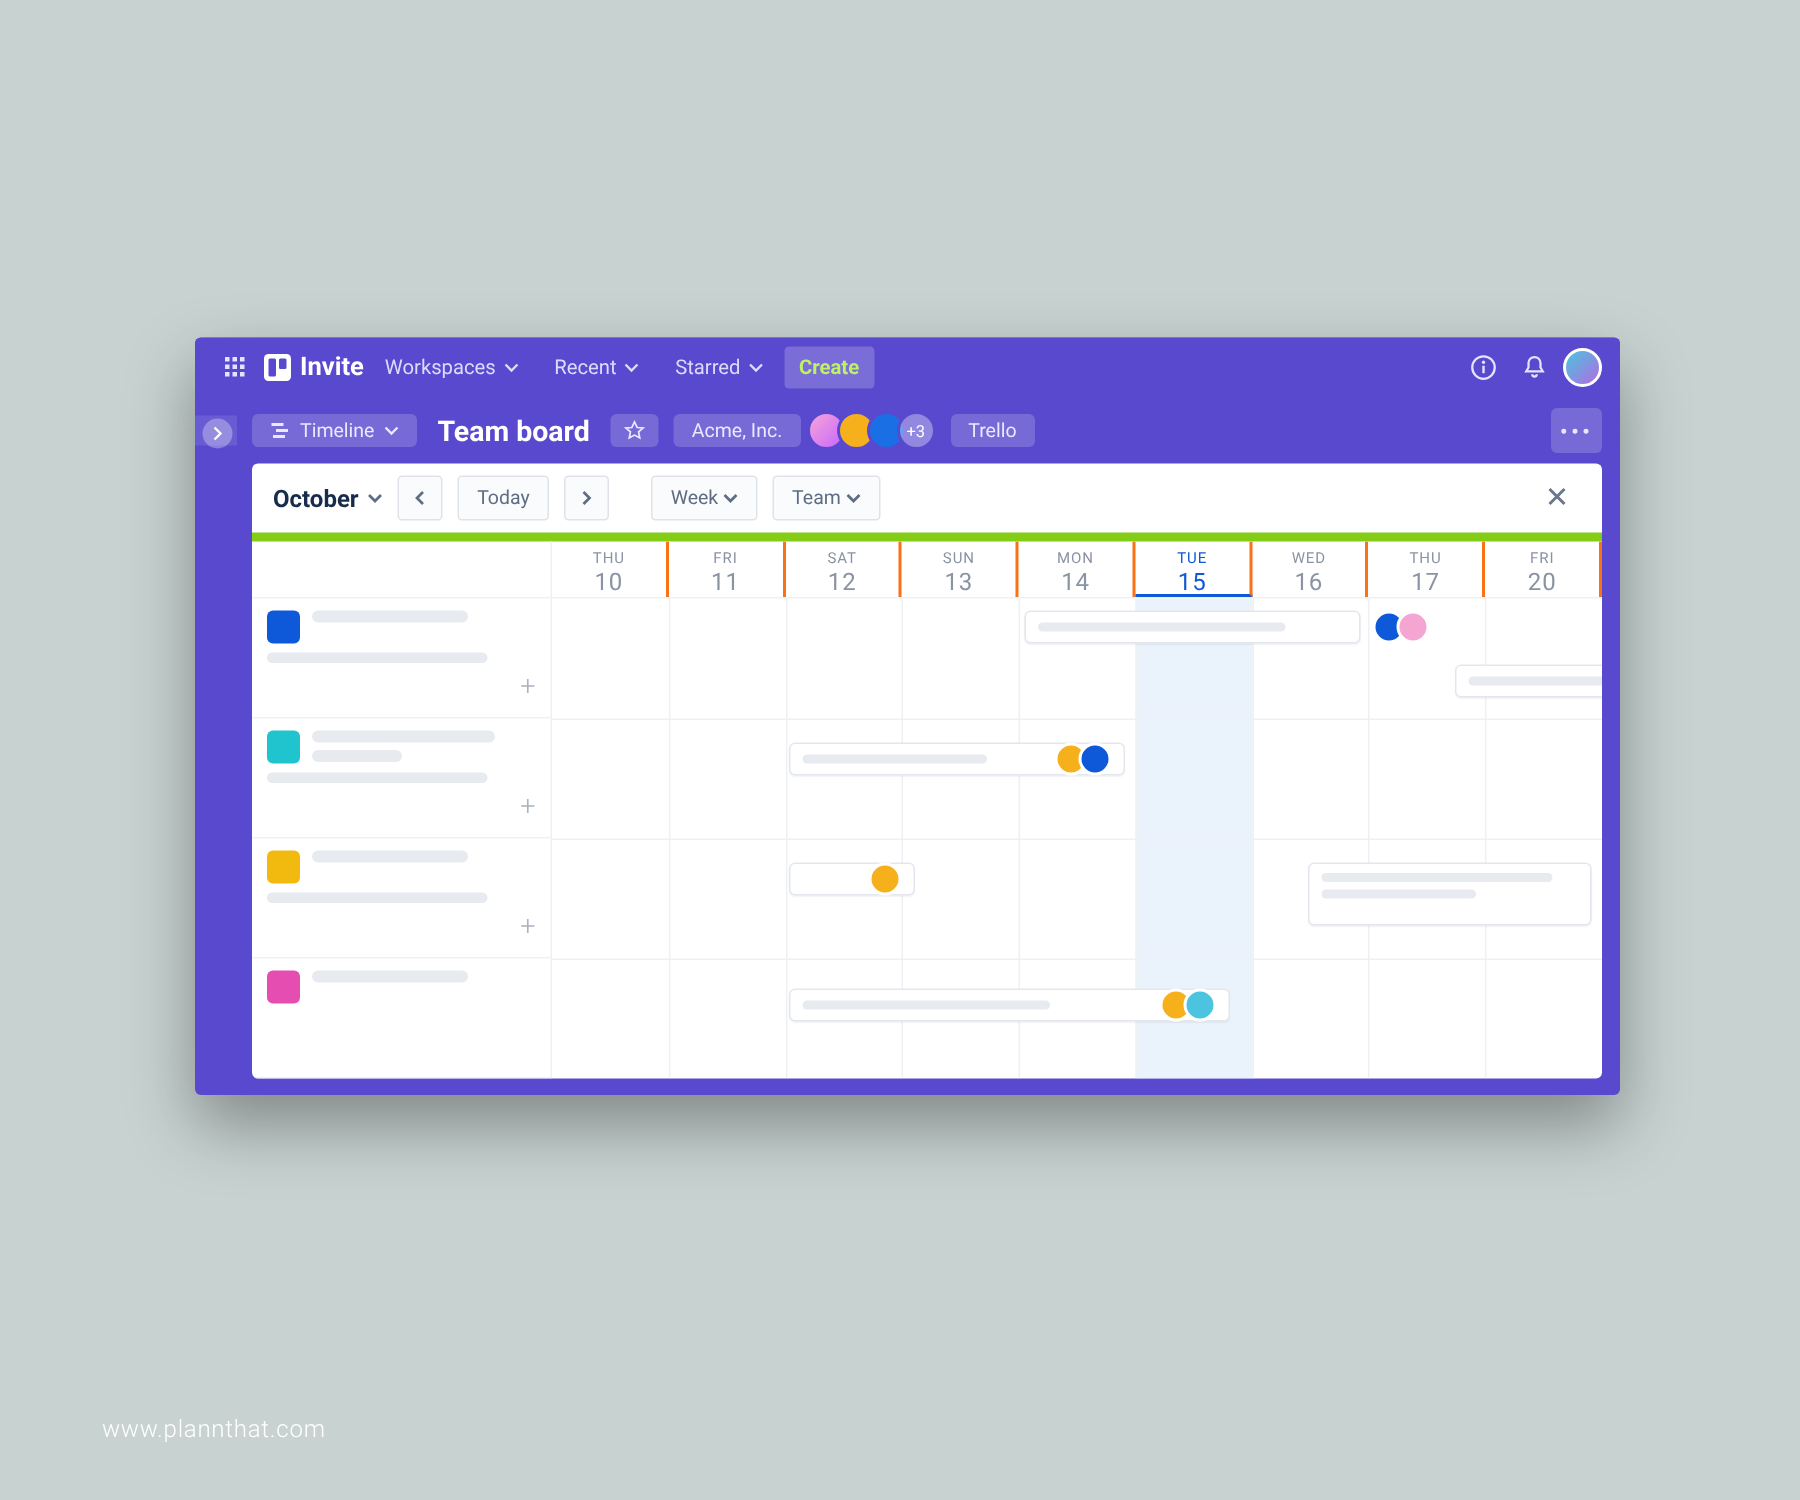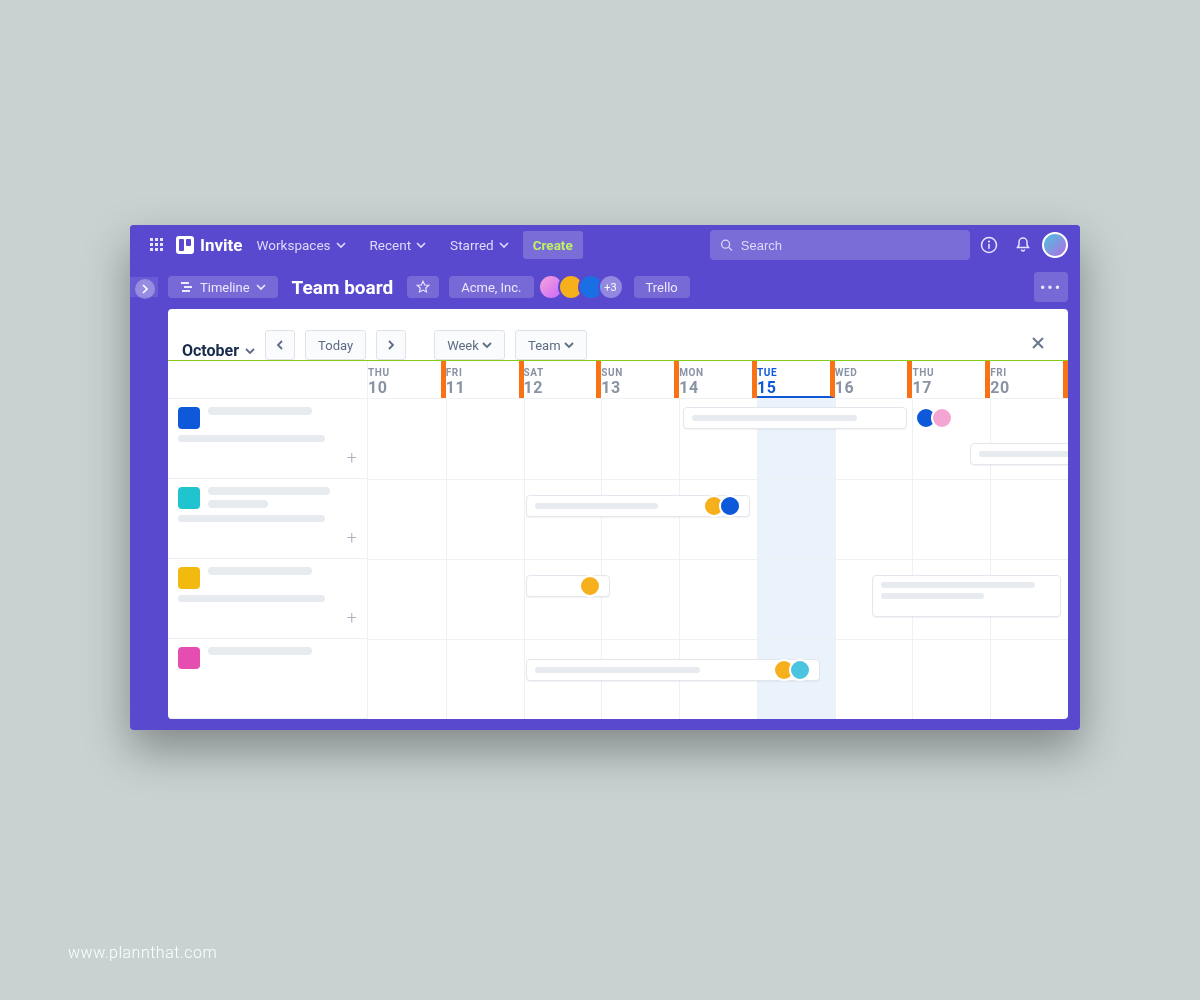--- a/index.html
+++ b/index.html
@@ -138,23 +138,23 @@
   .panel {
     background:#fff;
     margin: 0 12px 12px 38px;
     border-radius: 4px;
     height: 410px;
     display:flex; flex-direction:column;
     overflow:hidden;
   }
   .ctlbar {
     height: 52px;
-    display:flex; align-items:flex-end;
+    display:flex; align-items:center;
     padding: 0 14px; gap: 10px;
-    border-bottom: 1px solid #84cc16;
+    border-bottom: 6px solid #84cc16;
   }
   .month {
     font-weight:700; font-size:16px; color:#172b4d;
     display:flex;align-items:center;gap:6px;
   }
   .btn {
     height:30px;
     border:1px solid #dfe3e9;
     border-radius:3px;
     background:#fafbfc;
@@ -205,26 +205,25 @@
     color:#aab2be;font-size:18px;font-weight:300;
   }
   .rightcol {
     flex:1; position:relative; overflow:hidden;
   }
   .dayheads{
     display:flex; height:38px;
     border-bottom:1px solid #eef1f4;
   }
   .dh {
-    flex:1; 
+    flex:1; text-align:center;
     font-size:10px; color:#8993a4;
     letter-spacing:.6px;
     padding-top:6px;
-    border-right:5px solid #f97316;
-    font-weight:bold;
+    border-right:2px solid #f97316;
   }
   .dh .num{display:block;font-size:16px;color:#8993a4;}
   .dh.today { color:#0d59da; border-bottom:2px solid #0d59da;}
   .dh.today .num{color:#0d59da;}
   .cal-body{
     position:relative; height:calc(100% - 38px);
   }
   .vcol{
     position:absolute; top:0; bottom:0;
     border-right:1px solid #eef1f4;
@@ -315,27 +314,20 @@
       <svg class="chev" viewBox="0 0 10 10">
           <path d="M1 3l4 4 4-4" fill="none" stroke="currentColor" stroke-width="1.6"></path>
         </svg>
     </div>
     <div class="nav-item create">
       <span>Create</span>
     </div>
 
     <div class="spacer"></div>
 
-    <div class="searchbox">
-      <svg width="14" height="14" viewBox="0 0 16 16">
-          <circle cx="7" cy="7" r="5" fill="none" stroke="currentColor" stroke-width="1.6"></circle>
-          <path d="M11 11l4 4" stroke="currentColor" stroke-width="1.6"></path>
-        </svg>
-      <input placeholder="Search" style="">
-    </div>
     <div class="icon-btn">
       <svg width="18" height="18" viewBox="0 0 18 18">
           <circle cx="9" cy="9" r="7.5" fill="none" stroke="currentColor" stroke-width="1.5"></circle>
           <circle cx="9" cy="5.5" r="1.1" fill="currentColor"></circle>
           <rect x="8.2" y="7.8" width="1.6" height="5" fill="currentColor"></rect>
         </svg>
     </div>
     <div class="icon-btn">
       <svg width="18" height="18" viewBox="0 0 18 18">
           <path d="M9 2a4 4 0 00-4 4v3l-1.5 2.5h11L13 9V6a4 4 0 00-4-4z" fill="none" stroke="currentColor" stroke-width="1.5"></path>

